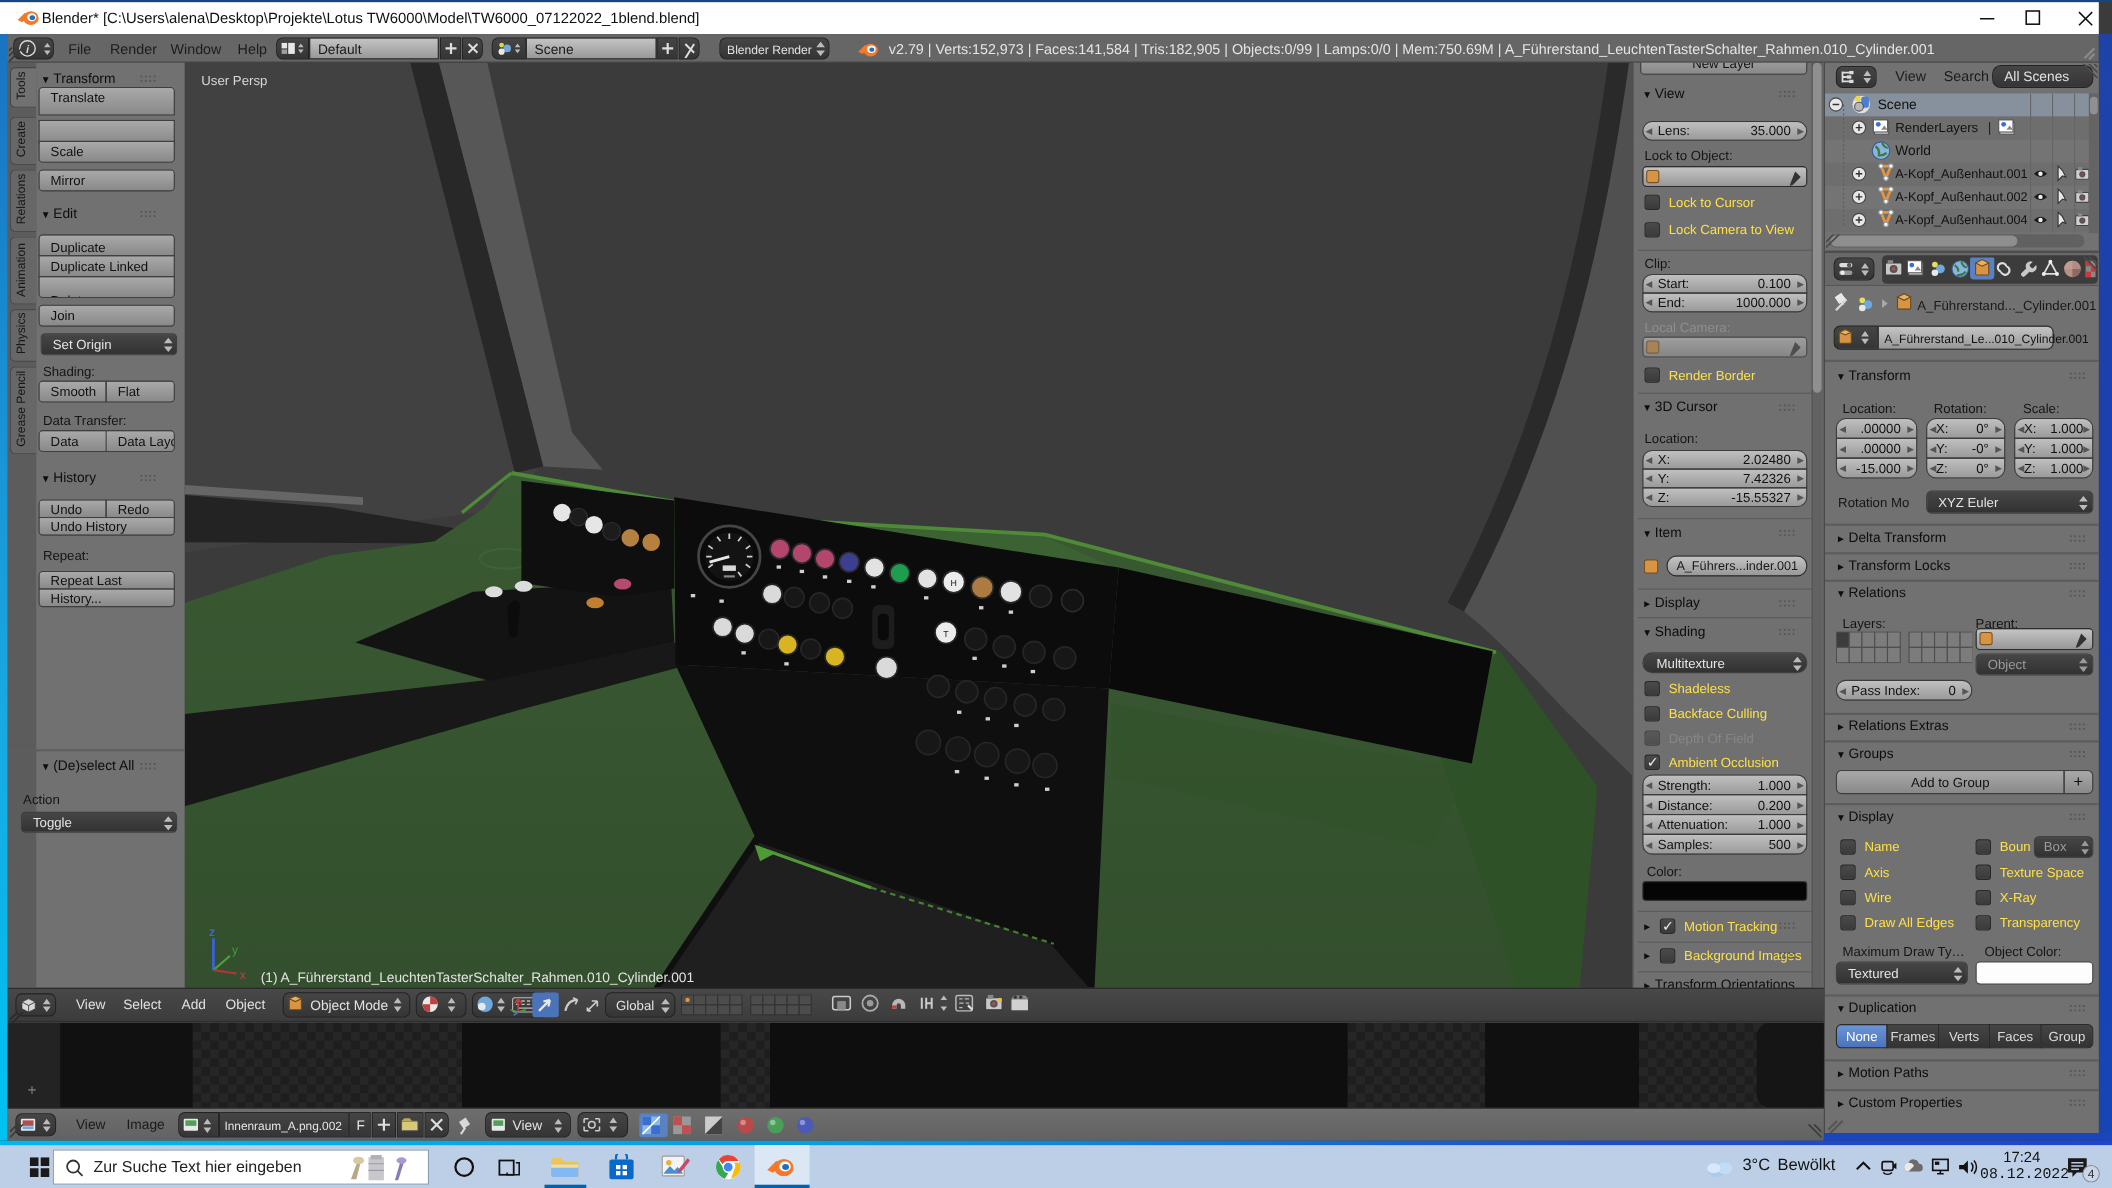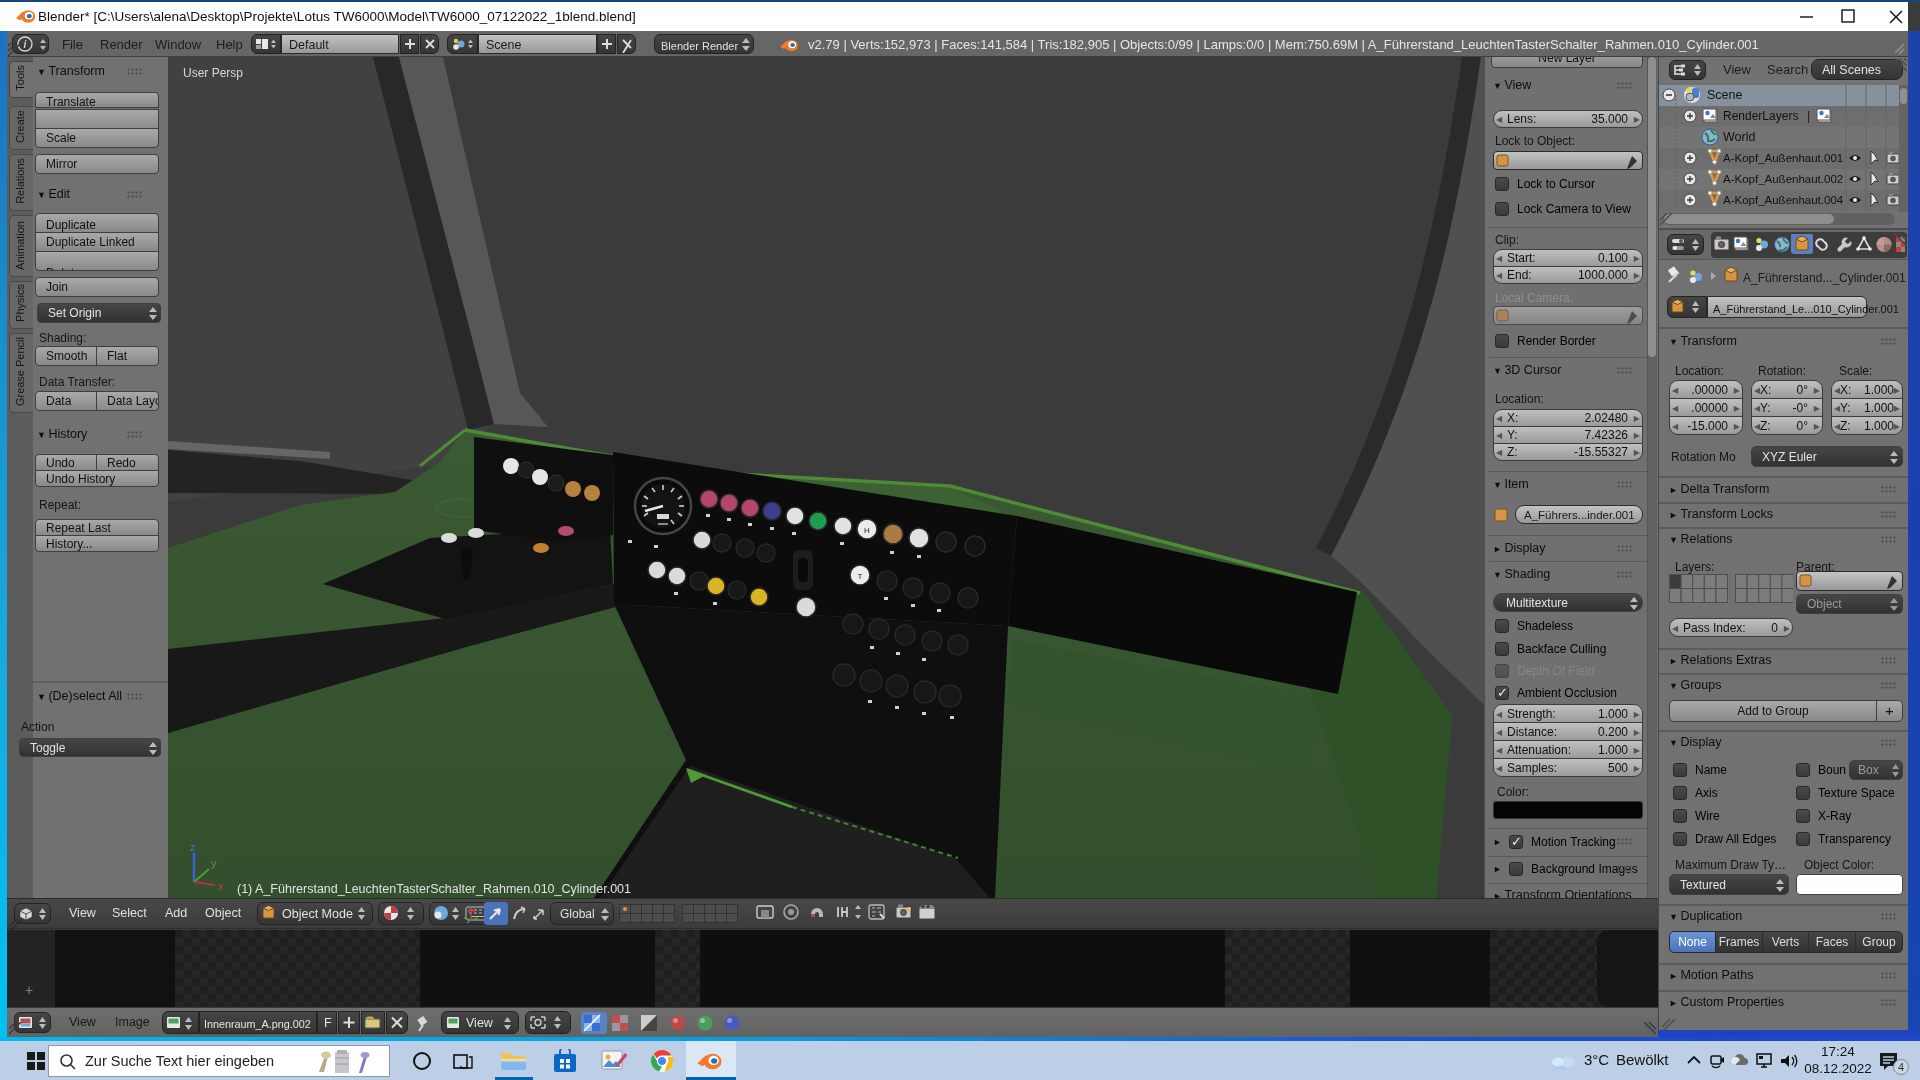--- a/index.html
+++ b/index.html
@@ -47,21 +47,21 @@
   
   .slider { position:absolute; background:linear-gradient(#c0c0c0,#9a9a9a); border:1px solid #3c3c3c; color:#111; font-size:12px; }
   .slider .sl { position:absolute; left:13px; top:50%; transform:translateY(-50%); }
   .slider .sr { position:absolute; right:14px; top:50%; transform:translateY(-50%); }
   .slider .al { position:absolute; left:2px; top:50%; transform:translateY(-50%); font-size:8px; color:#555; }
   .slider .ar { position:absolute; right:2px; top:50%; transform:translateY(-50%); font-size:8px; color:#555; }
 
   
   .cb { position:absolute; }
   .cb .box { position:absolute; left:0; top:1px; width:14px; height:14px; background:linear-gradient(#4a4a4a,#3a3a3a); border:1px solid #282828; border-radius:3px; }
-  .cb .t { position:absolute; left:22px; top:1px; font-size:12px; color:#000000; white-space:nowrap; }
+  .cb .t { position:absolute; left:22px; top:1px; font-size:12px; color:#fde047; white-space:nowrap; }
   .cb .chk { position:absolute; left:1px; top:-2px; font-size:13px; color:#e8e8e8; }
 
   #viewport { left:168px; top:57px; width:1316px; height:841px; }
   #npanel { left:1484px; top:57px; width:174px; height:841px; background:#707070; border-left:1px solid #4a4a4a; }
   #outliner { left:1658px; top:57px; width:250px; height:171px; background:#727272; border-left:1px solid #454545; }
   #props { left:1658px; top:228px; width:250px; height:806px; background:#717171; border-left:1px solid #454545; border-top:2px solid #4e4e4e; }
   #vheader { left:7px; top:898px; width:1651px; height:31px; background:linear-gradient(#484848,#3c3c3c); border-top:1px solid #2a2a2a; border-bottom:1px solid #2e2e2e; }
   #uvcontent { left:7px; top:930px; width:1651px; height:77px; background:#151515; }
   #uvheader { left:7px; top:1007px; width:1651px; height:30px; background:linear-gradient(#6e6e6e,#626262); border-top:1px solid #3a3a3a; }
   #desktopline { left:0; top:1037px; width:1920px; height:4px; background:linear-gradient(90deg,#00b8ec,#0a9cdc 40%,#1b50c8 75%,#2046cc); }
@@ -164,21 +164,21 @@
         </div>
       <div class="tab" style="top:224px; height:48px;">
           <span>Physics</span>
         </div>
       <div class="tab" style="top:276px; height:80px;">
           <span>Grease Pencil</span>
         </div>
     </div>
     <div class="phead" style="left:30px; top:7px;">Transform</div>
       <div class="grip" style="left:120px; top:11px;"></div>
-    <div class="btn tleft" style="left:28px; top:35px; width:124px; height:16px; padding-top:2px; border-radius:4px 4px 0 0;">Translate</div>
+    <div class="btn tleft" style="left:28px; top:22px; width:124px; height:26px; padding-top:2px; border-radius:4px 4px 0 0;">Translate</div>
     <div class="btn tleft" style="left:28px; top:52px; width:124px; height:20px; padding-top:20px; border-radius:0;">Rotate</div>
     <div class="btn tleft" style="left:28px; top:71px; width:124px; height:20px; padding-top:2px; border-radius:0 0 4px 4px;">Scale</div>
     <div class="btn tleft" style="left:28px; top:97px; width:124px; height:20px; padding-top:2px; border-radius:4px;">Mirror</div>
     <div class="phead" style="left:30px; top:130px;">Edit</div>
       <div class="grip" style="left:120px; top:134px;"></div>
     <div class="btn tleft" style="left:28px; top:156px; width:124px; height:20px; padding-top:4px; border-radius:4px 4px 0 0;">Duplicate</div>
     <div class="btn tleft" style="left:28px; top:175px; width:124px; height:20px; padding-top:2px; border-radius:0;">Duplicate Linked</div>
     <div class="btn tleft" style="left:28px; top:194px; width:124px; height:20px; padding-top:14px; border-radius:0 0 4px 4px;">Delete</div>
     <div class="btn tleft" style="left:28px; top:220px; width:124px; height:20px; padding-top:2px; border-radius:4px;">Join</div>
     <div class="btn dark" style="left:30px; top:246px; width:124px; height:20px; padding-top:2px; border-radius:4px; text-align:left; padding-left:10px;">Set Origin<svg style="position:absolute; right:3px; top:3px;" width="8" height="13">
@@ -1204,21 +1204,21 @@
     <svg class="abs" style="left:1755px; top:11px;" width="20" height="18">
         <rect x="2" y="2" width="14" height="10" fill="none" stroke="#111" stroke-width="1.5"></rect>
         <path d="M6 15 h6 M9 12 v3" stroke="#111" stroke-width="1.5"></path>
         <rect x="4" y="4" width="4" height="3" fill="#111"></rect>
       </svg>
     <svg class="abs" style="left:1779px; top:11px;" width="20" height="18">
         <path d="M2 7 v4 h4 l4 4 V3 L6 7 Z" fill="#111"></path>
         <path d="M13 5 a6 6 0 0 1 0 8 M15.5 3 a9 9 0 0 1 0 12" fill="none" stroke="#111" stroke-width="1.4"></path>
       </svg>
     <div class="abs" style="left:1812px; top:3px; width:52px; text-align:center; font-size:13.5px; color:#111;">17:24</div>
-    <div class="abs" style="left:1800px; top:20px; width:76px; text-align:center; font-size:13.5px; color:#111;">08.12.2022</div>
+    <div class="abs" style="left:1800px; top:20px; width:76px; text-align:center; font-size:13.5px; color:#111;font-family:Liberation Mono, monospace;">08.12.2022</div>
     <svg class="abs" style="left:1879px; top:10px;" width="30" height="24">
       <path d="M1 2 h17 v13 h-9 l-4 4 v-4 h-4 Z" fill="#1a1a1a"></path>
       <path d="M4 6 h11 M4 9 h11 M4 12 h7" stroke="#b8cbe2" stroke-width="1.4"></path>
       <circle cx="22" cy="16" r="7.5" fill="#c8d6e8" stroke="#8a8a8a"></circle>
       <text x="22" y="20" font-size="11" fill="#333" text-anchor="middle">4</text>
     </svg>
   </div>
   <svg class="abs" style="left:8px; top:43px;" width="14" height="14">
       <path d="M0 13 L13 0 M0 8 L8 0 M0 3 L3 0" stroke="#3a3a3a" stroke-width="1.5"></path>
     </svg>

